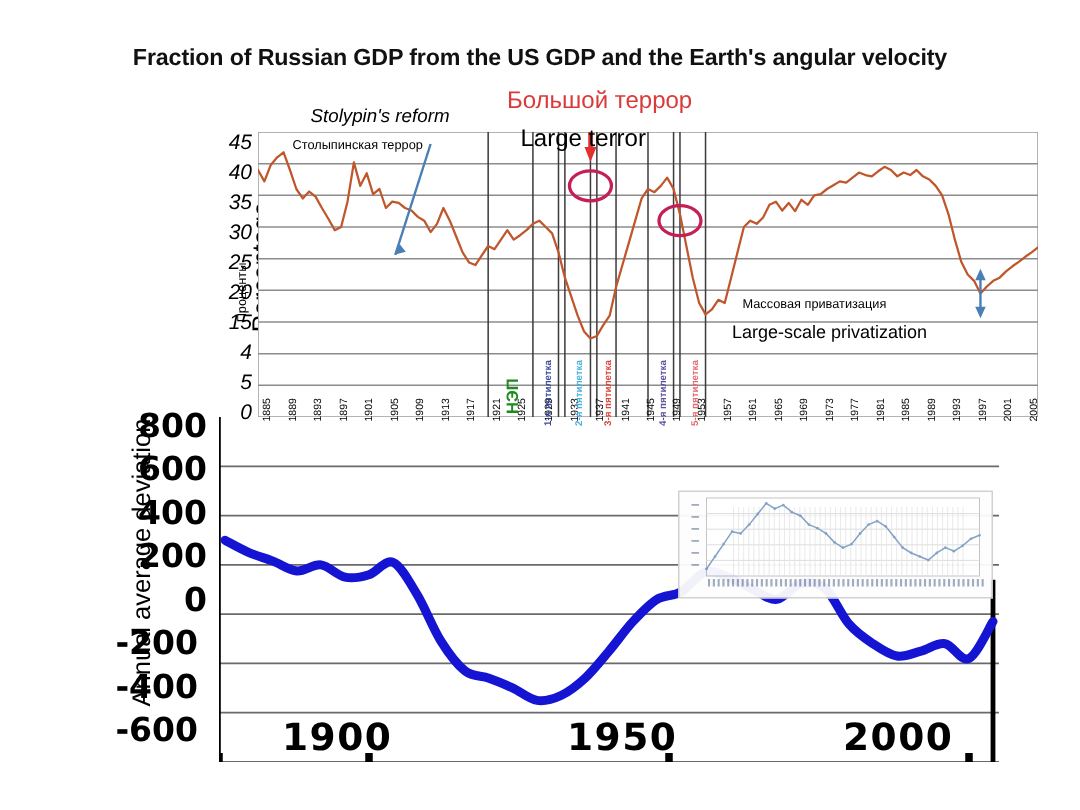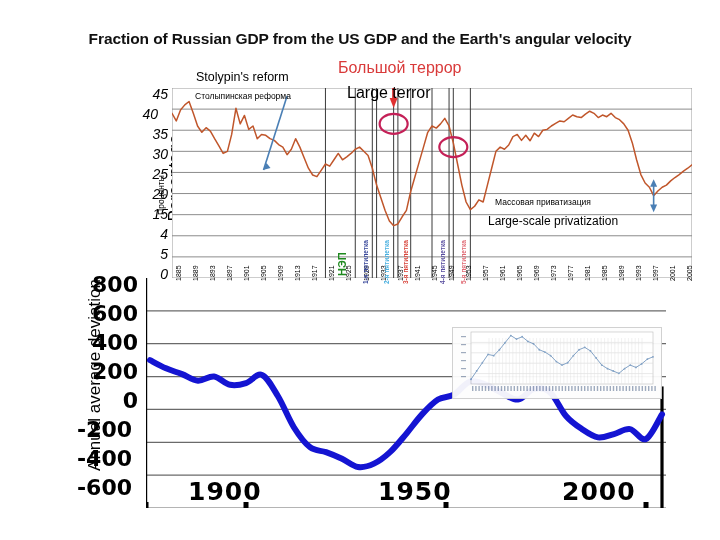--- a/index.html
+++ b/index.html
@@ -83,21 +83,21 @@
 <div id="stage">
 
   <div class="title">Fraction of Russian GDP from the US GDP and the Earth's angular velocity</div>
 
   <div id="topchart">
 
     <div class="tc-ylabel-en">Percentage</div>
     <div class="tc-ylabel-ru">Проценты</div>
 
     <div class="tc-ytick" style="left:142px;top:26px;">45</div>
-    <div class="tc-ytick" style="left:132px;top:46px;">40</div>
+    <div class="tc-ytick" style="left:142px;top:46px;">40</div>
     <div class="tc-ytick" style="left:142px;top:66px;">35</div>
     <div class="tc-ytick" style="left:142px;top:86px;">30</div>
     <div class="tc-ytick" style="left:142px;top:106px;">25</div>
     <div class="tc-ytick" style="left:142px;top:126px;">20</div>
     <div class="tc-ytick" style="left:142px;top:146px;">15</div>
     <div class="tc-ytick" style="left:142px;top:166px;">4</div>
     <div class="tc-ytick" style="left:142px;top:186px;">5</div>
     <div class="tc-ytick" style="left:142px;top:206px;">0</div>
 
     <svg id="tc-svg" width="520" height="190" style="position:absolute;left:172px;top:28px;">
@@ -323,22 +323,22 @@
 
     <div id="tc-bands">
         <div class="nep" style="color: rgb(31, 138, 31); left: 336.361px; top: 216px;">НЭП</div>
         <div class="planlabel" style="color: rgb(59, 74, 156); left: 361.803px; top: 224px;">1-я пятилетка</div>
         <div class="planlabel" style="color: rgb(73, 176, 224); left: 383.115px; top: 224px;">2-я пятилетка</div>
         <div class="planlabel" style="color: rgb(217, 70, 60); left: 402.295px; top: 224px;">3-я пятилетка</div>
         <div class="planlabel" style="color: rgb(90, 79, 160); left: 438.525px; top: 224px;">4-я пятилетка</div>
         <div class="planlabel" style="color: rgb(224, 106, 116); left: 459.836px; top: 224px;">5-я пятилетка</div>
       </div>
 
-    <div class="ann ann-stolypin-en" style="left:196px;top:10px;">Stolypin's reform</div>
-    <div class="ann ann-stolypin-ru" style="left:195px;top:31px;">Столыпинская реформа</div>
+    <div class="ann ann-stolypin-en" style="left:207px;top:10px;font-style:italic;">Stolypin's reform</div>
+    <div class="ann ann-stolypin-ru" style="left:195px;top:31px;">Столыпинская террор</div>
 
     <div class="ann ann-terror-ru" style="left:338px;top:-1px;">Большой террор</div>
     <div class="ann ann-terror-en" style="left:347px;top:24px;">Large terror</div>
 
     <div class="ann ann-priv-ru" style="left:495px;top:137px;">Массовая приватизация</div>
     <div class="ann ann-priv-en" style="left:488px;top:154px;">Large-scale privatization</div>
   </div>
 
   <div id="botchart">
 

